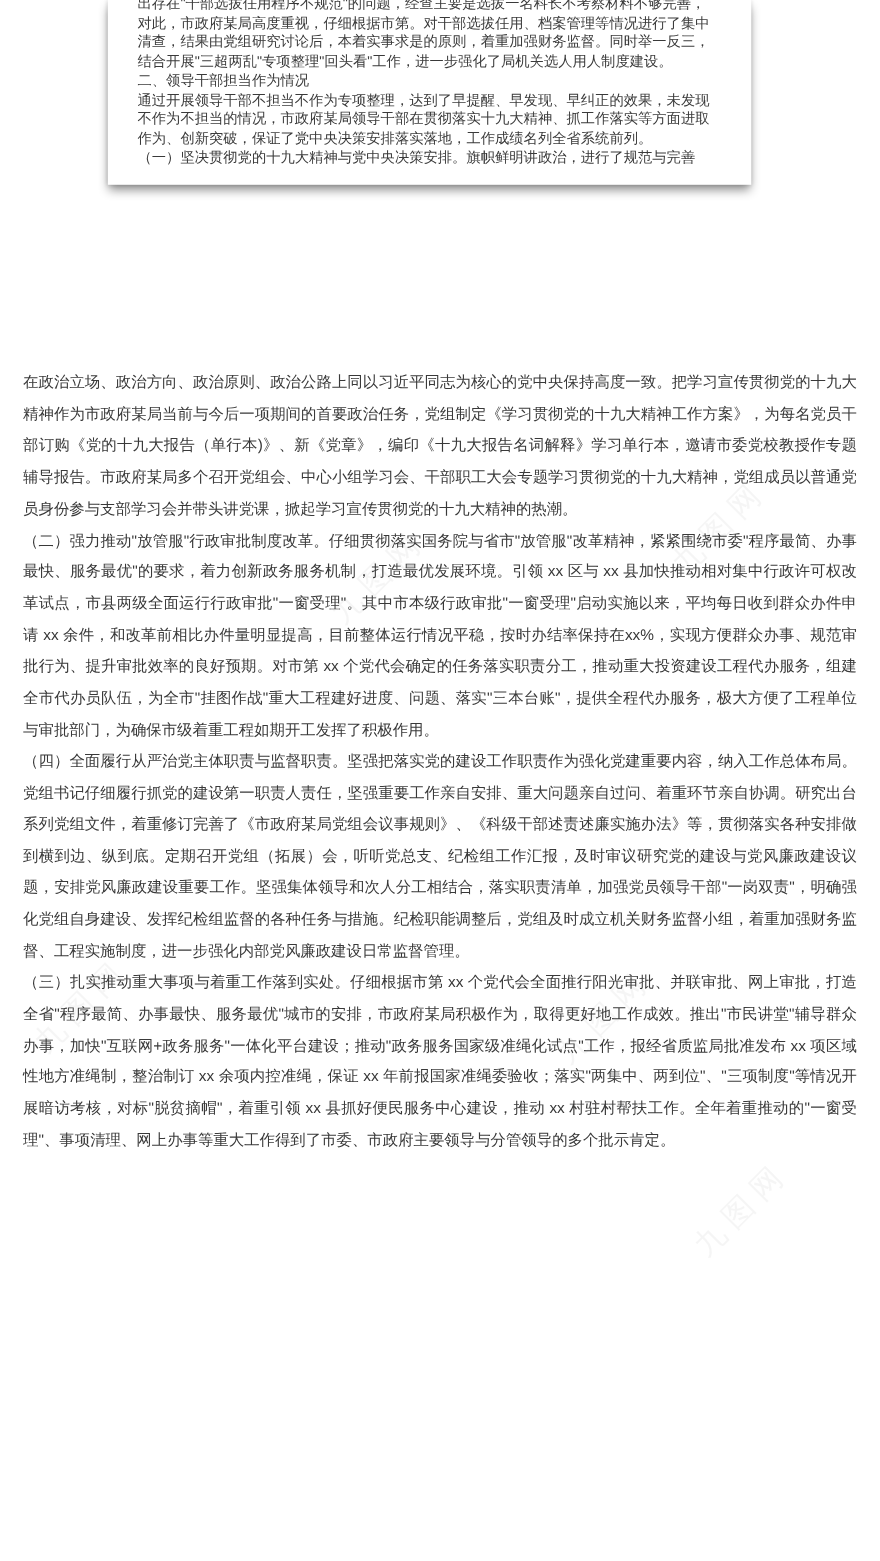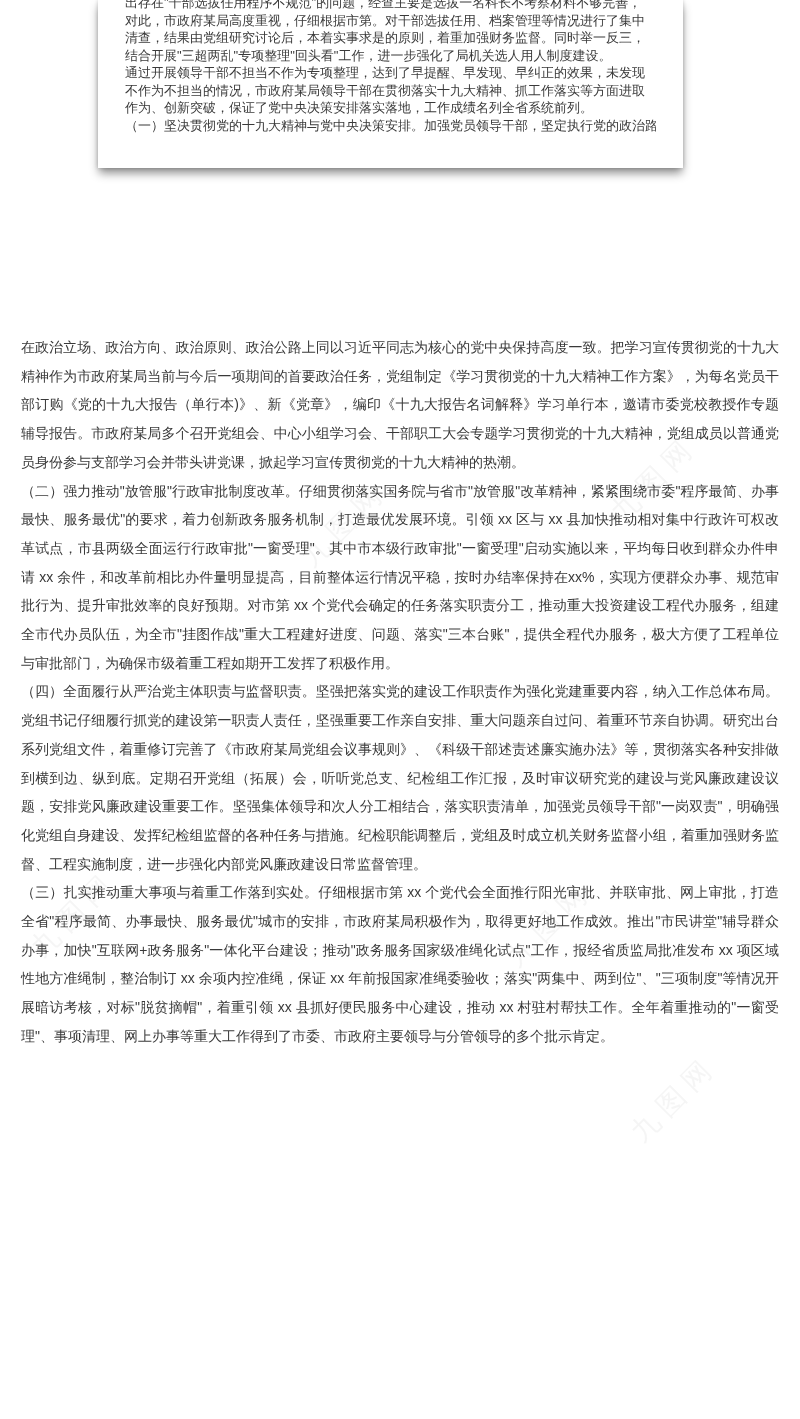--- a/index.html
+++ b/index.html
@@ -82,24 +82,25 @@
 <div class="wm wm3">九图网</div>
 <div class="wm wm4">九图网</div>
 <div class="wm wm5">九图网</div>
 
 <div class="preview-card">
   <div class="preview-text">
     <div class="preview-line">出存在"干部选拔任用程序不规范"的问题，经查主要是选拔一名科长不考察材料不够完善，</div>
     <div class="preview-line">对此，市政府某局高度重视，仔细根据市第。对干部选拔任用、档案管理等情况进行了集中</div>
     <div class="preview-line">清查，结果由党组研究讨论后，本着实事求是的原则，着重加强财务监督。同时举一反三，</div>
     <div class="preview-line">结合开展"三超两乱"专项整理"回头看"工作，进一步强化了局机关选人用人制度建设。</div>
+    <div class="preview-line">二、领导干部担当作为情况</div>
     <div class="preview-line">通过开展领导干部不担当不作为专项整理，达到了早提醒、早发现、早纠正的效果，未发现</div>
     <div class="preview-line">不作为不担当的情况，市政府某局领导干部在贯彻落实十九大精神、抓工作落实等方面进取</div>
     <div class="preview-line">作为、创新突破，保证了党中央决策安排落实落地，工作成绩名列全省系统前列。</div>
-    <div class="preview-line">（一）坚决贯彻党的十九大精神与党中央决策安排。加强党员领导干部，坚定执行党的政治路</div>
+    <div class="preview-line">（一）坚决贯彻党的十九大精神与党中央决策安排。旗帜鲜明讲政治，进行了规范与完善</div>
   </div>
 </div>
 
 <div class="doc-body">
   <p>在政治立场、政治方向、政治原则、政治公路上同以习近平同志为核心的党中央保持高度一致。把学习宣传贯彻党的十九大精神作为市政府某局当前与今后一项期间的首要政治任务，党组制定《学习贯彻党的十九大精神工作方案》，为每名党员干部订购《党的十九大报告（单行本)》、新《党章》，编印《十九大报告名词解释》学习单行本，邀请市委党校教授作专题辅导报告。市政府某局多个召开党组会、中心小组学习会、干部职工大会专题学习贯彻党的十九大精神，党组成员以普通党员身份参与支部学习会并带头讲党课，掀起学习宣传贯彻党的十九大精神的热潮。</p>
   <p>（二）强力推动"放管服"行政审批制度改革。仔细贯彻落实国务院与省市"放管服"改革精神，紧紧围绕市委"程序最简、办事最快、服务最优"的要求，着力创新政务服务机制，打造最优发展环境。引领 xx 区与 xx 县加快推动相对集中行政许可权改革试点，市县两级全面运行行政审批"一窗受理"。其中市本级行政审批"一窗受理"启动实施以来，平均每日收到群众办件申请 xx 余件，和改革前相比办件量明显提高，目前整体运行情况平稳，按时办结率保持在xx%，实现方便群众办事、规范审批行为、提升审批效率的良好预期。对市第 xx 个党代会确定的任务落实职责分工，推动重大投资建设工程代办服务，组建全市代办员队伍，为全市"挂图作战"重大工程建好进度、问题、落实"三本台账"，提供全程代办服务，极大方便了工程单位与审批部门，为确保市级着重工程如期开工发挥了积极作用。</p>
   <p>（四）全面履行从严治党主体职责与监督职责。坚强把落实党的建设工作职责作为强化党建重要内容，纳入工作总体布局。党组书记仔细履行抓党的建设第一职责人责任，坚强重要工作亲自安排、重大问题亲自过问、着重环节亲自协调。研究出台系列党组文件，着重修订完善了《市政府某局党组会议事规则》、《科级干部述责述廉实施办法》等，贯彻落实各种安排做到横到边、纵到底。定期召开党组（拓展）会，听听党总支、纪检组工作汇报，及时审议研究党的建设与党风廉政建设议题，安排党风廉政建设重要工作。坚强集体领导和次人分工相结合，落实职责清单，加强党员领导干部"一岗双责"，明确强化党组自身建设、发挥纪检组监督的各种任务与措施。纪检职能调整后，党组及时成立机关财务监督小组，着重加强财务监督、工程实施制度，进一步强化内部党风廉政建设日常监督管理。</p>
   <p>（三）扎实推动重大事项与着重工作落到实处。仔细根据市第 xx 个党代会全面推行阳光审批、并联审批、网上审批，打造全省"程序最简、办事最快、服务最优"城市的安排，市政府某局积极作为，取得更好地工作成效。推出"市民讲堂"辅导群众办事，加快"互联网+政务服务"一体化平台建设；推动"政务服务国家级准绳化试点"工作，报经省质监局批准发布 xx 项区域性地方准绳制，整治制订 xx 余项内控准绳，保证 xx 年前报国家准绳委验收；落实"两集中、两到位"、"三项制度"等情况开展暗访考核，对标"脱贫摘帽"，着重引领 xx 县抓好便民服务中心建设，推动 xx 村驻村帮扶工作。全年着重推动的"一窗受理"、事项清理、网上办事等重大工作得到了市委、市政府主要领导与分管领导的多个批示肯定。</p>
 </div>
 

